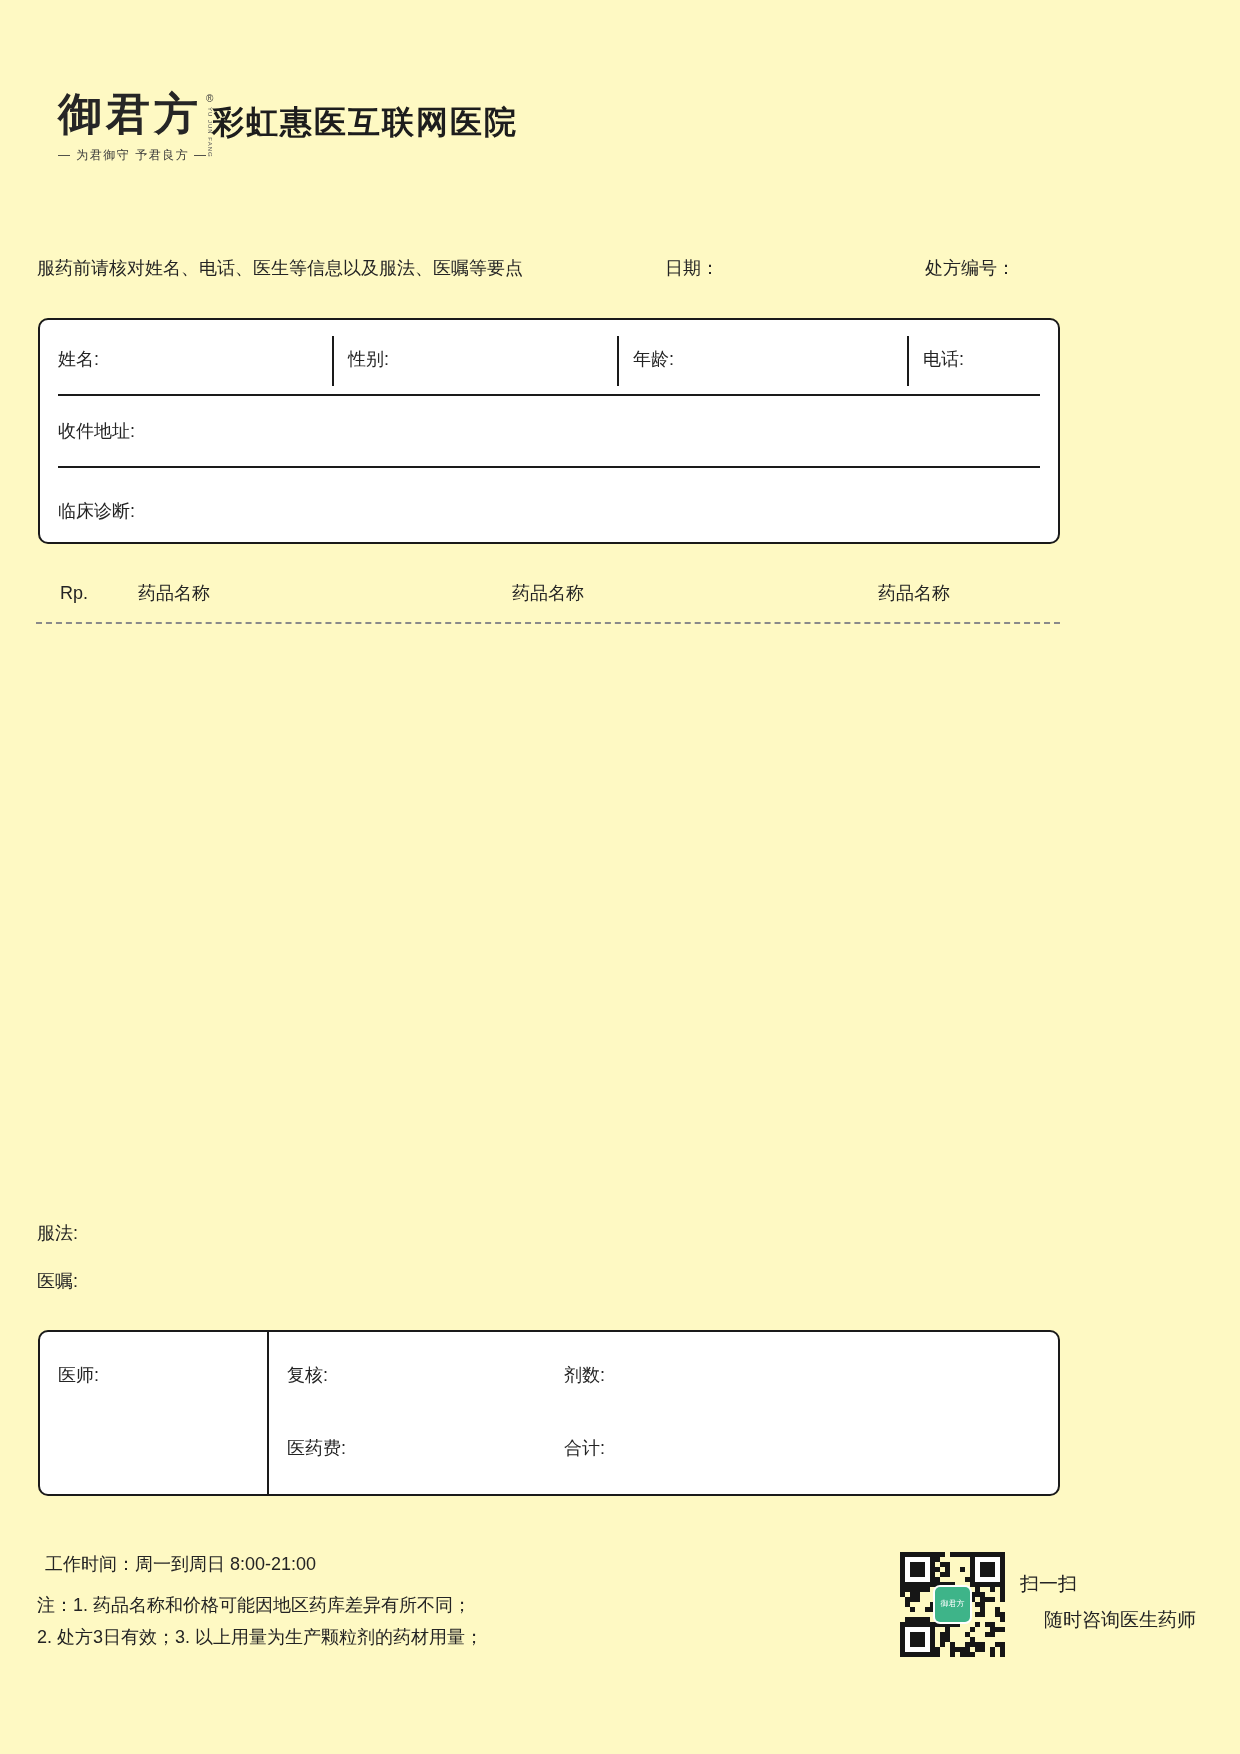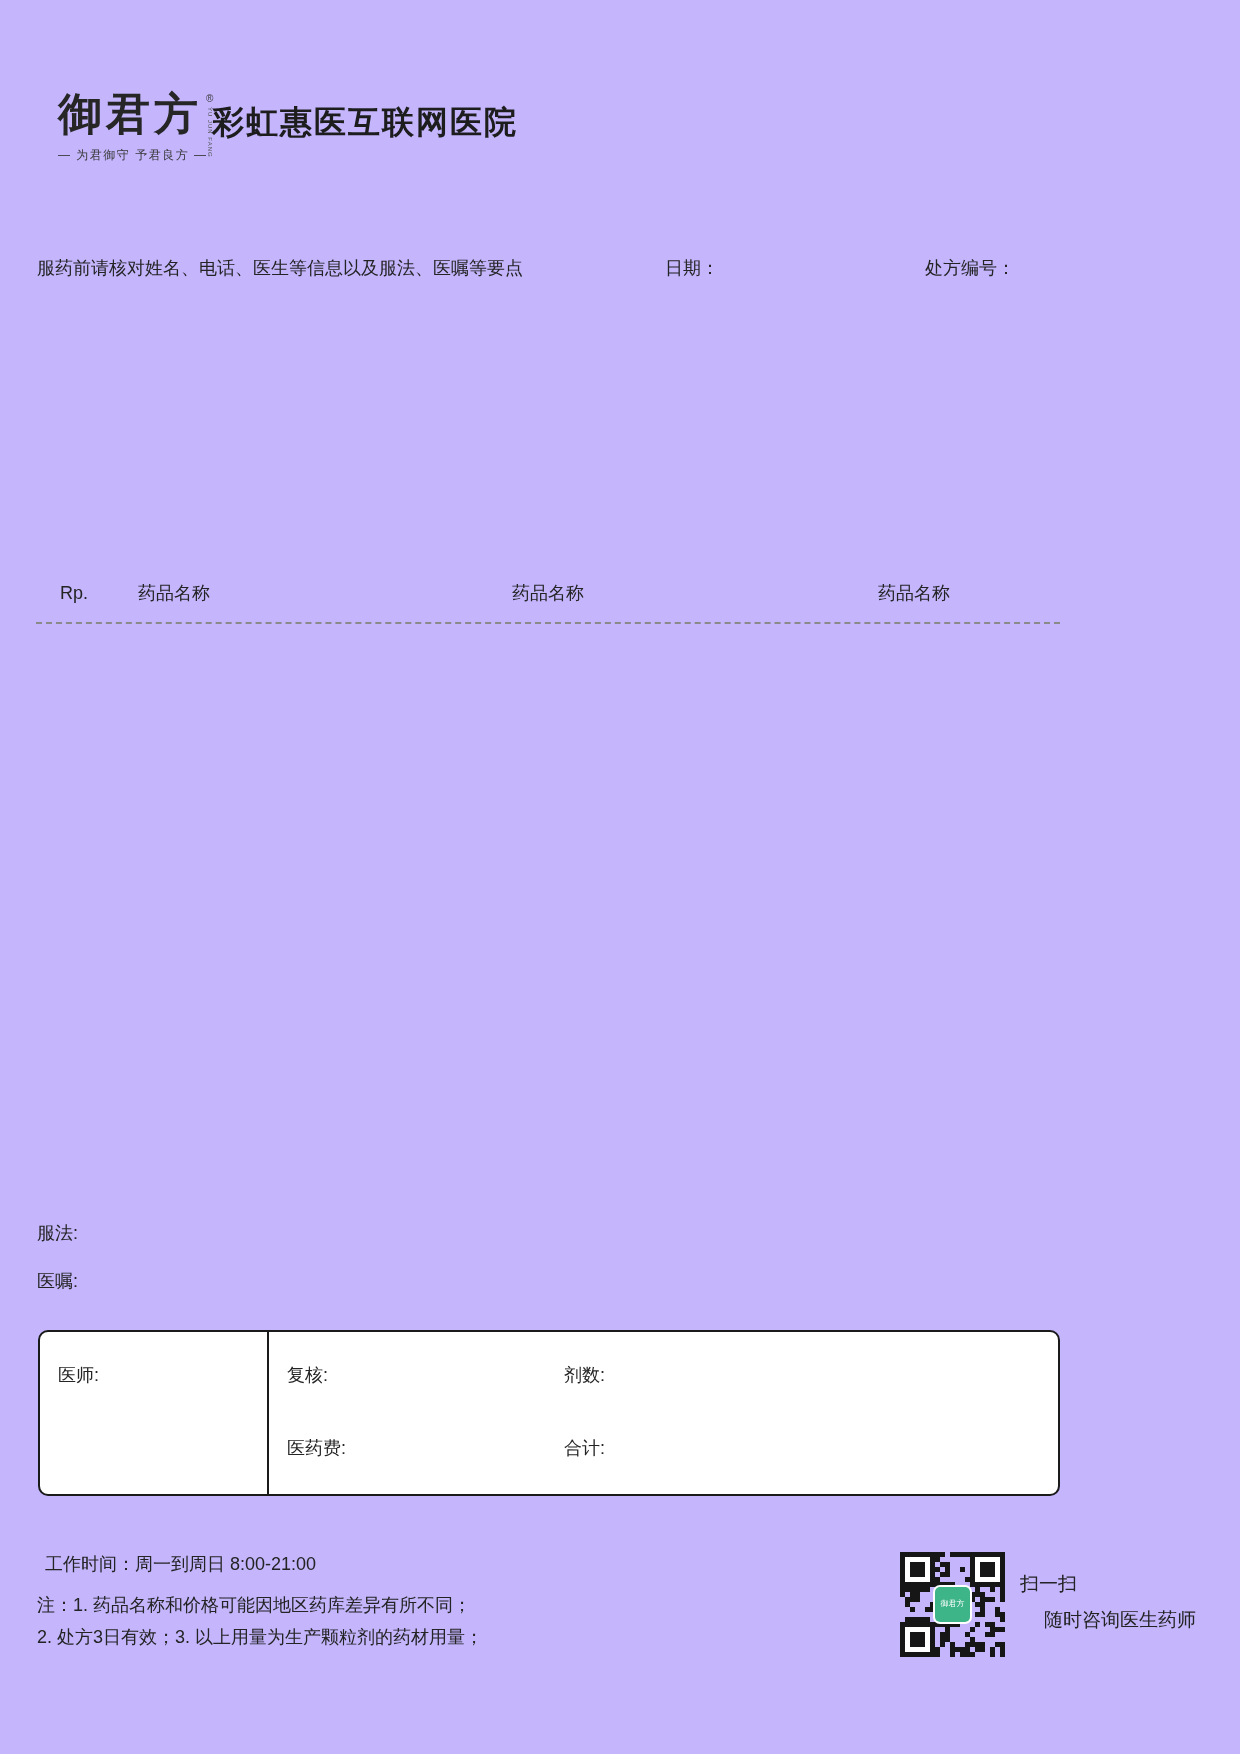--- a/index.html
+++ b/index.html
@@ -1,17 +1,17 @@
 <!DOCTYPE html>
 <html lang="zh"><head>
 <meta charset="utf-8">
 <style>
   html,body{margin:0;padding:0;background:#ffffff;}
   .page{
-    position:relative;width:1240px;height:1754px;background:#c4b5fd;
+    position:relative;width:1240px;height:1754px;background:#fef9c3;
     font-family:"Liberation Sans","DejaVu Sans",sans-serif;
     color:#1f1f1f;overflow:hidden;
   }
   .abs{position:absolute;}
   
   .brand-name{
     font-family:"DejaVu Serif","Liberation Serif",serif;
     font-size:44px;font-weight:700;letter-spacing:4px;color:#262626;
     line-height:1;
   }
@@ -53,20 +53,37 @@
     </div>
   </div>
   <div class="abs tagline" style="left:58px;top:147px;width:136px;text-align:center;">— 为君御守 予君良方 —</div>
 
   <div class="abs t18" style="left:37px;top:257px;">服药前请核对姓名、电话、医生等信息以及服法、医嘱等要点</div>
 
   <div class="abs hospital" style="left:212px;top:101px;">彩虹惠医互联网医院</div>
   <div class="abs t18" style="left:665px;top:257px;">日期：</div>
   <div class="abs t18" style="left:925px;top:257px;">处方编号：</div>
 
+  <div class="abs fbox" style="left:38px;top:318px;width:1018px;height:222px;">
+    <div class="abs t18" style="left:18px;top:28px;">姓名:</div>
+    <div class="abs vline" style="left:292px;top:16px;height:50px;"></div>
+    <div class="abs t18" style="left:308px;top:28px;">性别:</div>
+    <div class="abs vline" style="left:577px;top:16px;height:50px;"></div>
+    <div class="abs t18" style="left:593px;top:28px;">年龄:</div>
+    <div class="abs vline" style="left:867px;top:16px;height:50px;"></div>
+    <div class="abs t18" style="left:883px;top:28px;">电话:</div>
+
+    <div class="abs hline" style="left:18px;right:18px;top:74px;"></div>
+
+    <div class="abs t18" style="left:18px;top:100px;">收件地址:</div>
+
+    <div class="abs hline" style="left:18px;right:18px;top:146px;"></div>
+
+    <div class="abs t18" style="left:18px;top:180px;">临床诊断:</div>
+  </div>
 
   <div class="abs t18" style="left:60px;top:582px;">Rp.</div>
   <div class="abs t18" style="left:138px;top:582px;">药品名称</div>
   <div class="abs t18" style="left:512px;top:582px;">药品名称</div>
   <div class="abs t18" style="left:878px;top:582px;">药品名称</div>
   <div class="abs dashed" style="left:36px;top:622px;width:1024px;"></div>
 
   <div class="abs t18" style="left:37px;top:1222px;">服法:</div>
   <div class="abs t18" style="left:37px;top:1270px;">医嘱:</div>
 

